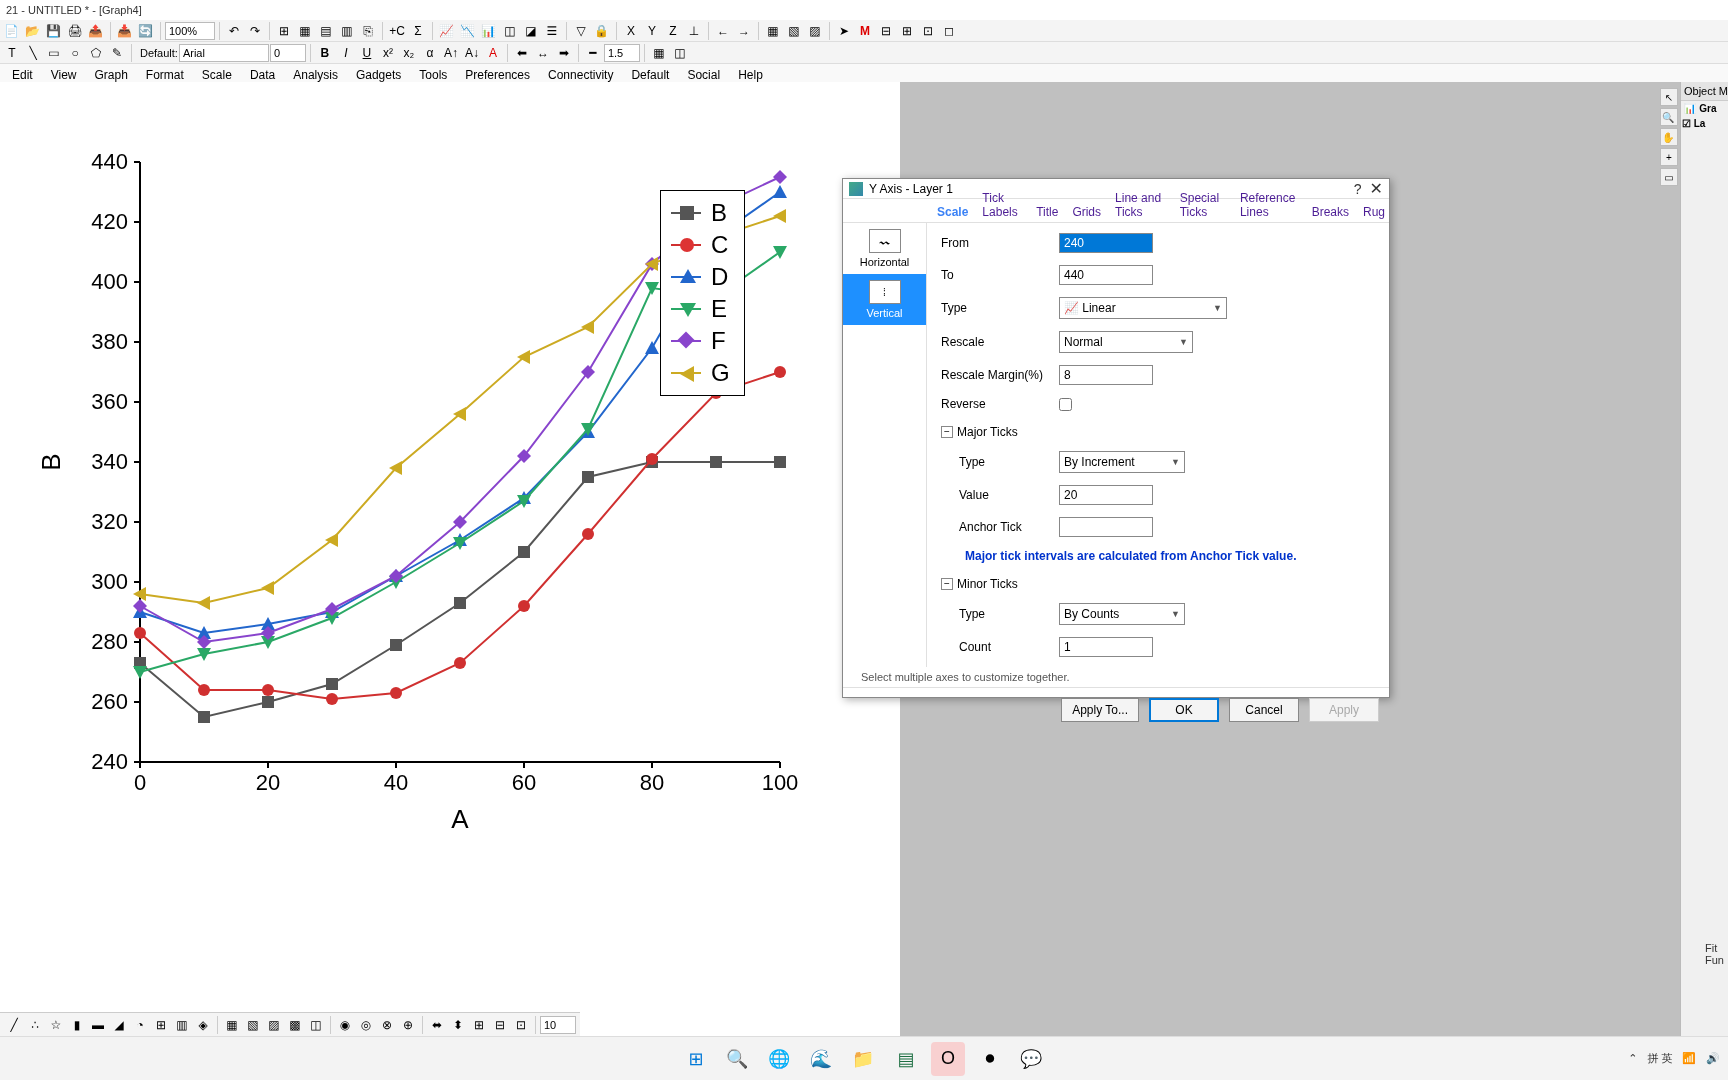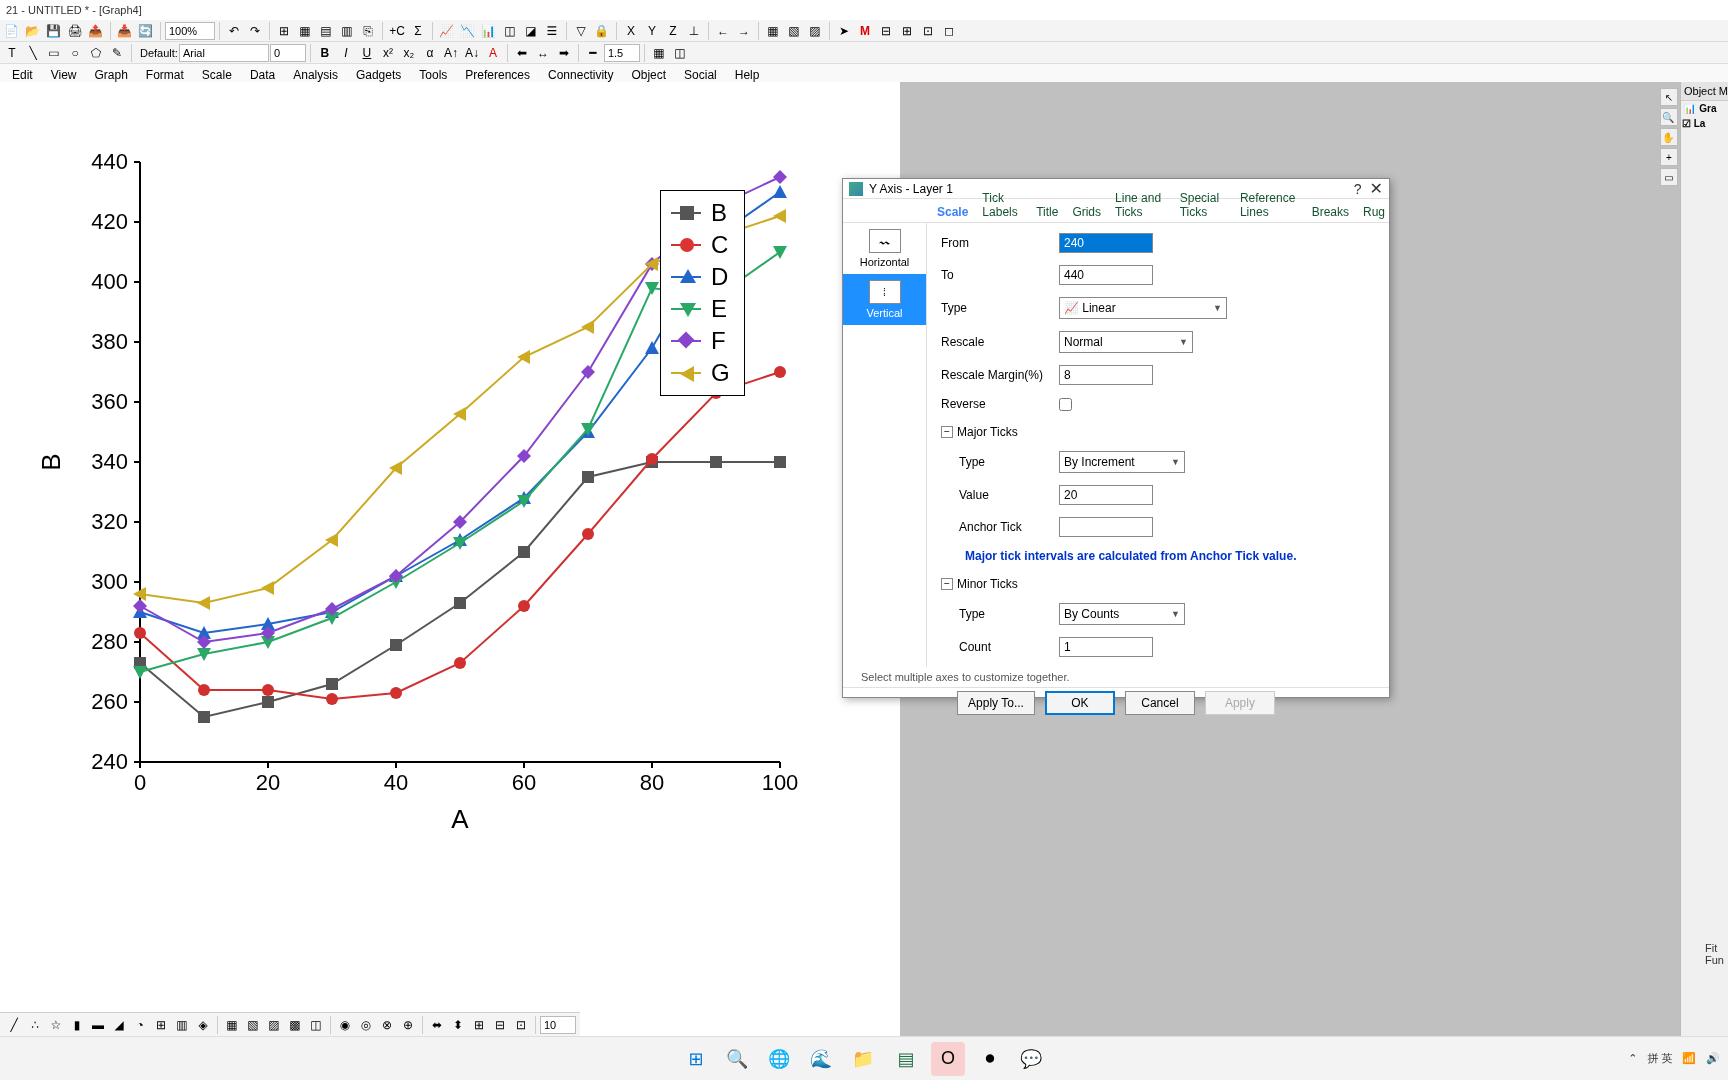--- a/index.html
+++ b/index.html
@@ -35,21 +35,21 @@
 .chart-wrap { position: absolute; left: 40px; top: 60px; width: 770px; height: 700px; }
 
 
 .dialog { position: absolute; left: 842px; top: 178px; width: 548px; height: 520px; background: #fff; border: 1px solid #888; box-shadow: 2px 2px 8px rgba(0,0,0,0.3); display: flex; flex-direction: column; }
 .dlg-title { height: 26px; background: #fff; display: flex; align-items: center; padding: 0 6px; font-size: 12px; border-bottom: 1px solid #e0e0e0; }
 .dlg-title-ico { width: 14px; height: 14px; background: linear-gradient(135deg,#4a8,#38a); margin-right: 6px; }
 .dlg-title-txt { flex: 1; }
 .dlg-help { cursor: pointer; color: #333; font-size: 14px; margin-right: 8px; }
 .dlg-close { cursor: pointer; font-size: 16px; color: #333; }
 .dlg-tabs { height: 24px; display: flex; align-items: flex-end; padding-left: 90px; gap: 6px; border-bottom: 1px solid #e0e0e0; }
-.dlg-tab { font-size: 12px; padding: 3px 4px; cursor: pointer; color: #14532d; }
+.dlg-tab { font-size: 12px; padding: 3px 4px; cursor: pointer; color: #4c1d95; }
 .dlg-tab.active { font-weight: bold; color: #3b82f6; }
 .dlg-body { flex: 1; display: flex; }
 .axis-nav { width: 84px; background: #fff; border-right: 1px solid #e0e0e0; }
 .axis-nav-item { display: flex; flex-direction: column; align-items: center; padding: 6px 0; cursor: pointer; gap: 3px; }
 .axis-nav-item.selected { background: #1e90ff; color: #fff; }
 .axis-nav-ico { width: 32px; height: 24px; background: #fff; border: 1px solid #888; display: flex; align-items: center; justify-content: center; font-size: 10px; }
 .axis-nav-item.selected .axis-nav-ico { background:#fff; color:#000; }
 .axis-nav-lbl { font-size: 11px; }
 
 .form-area { flex: 1; padding: 10px 14px; display: flex; flex-direction: column; gap: 12px; }
@@ -60,21 +60,21 @@
 .form-input.selected { background: #0078d7; color: #fff; }
 .form-select { height: 22px; border: 1px solid #888; font-size: 12px; padding: 0 4px; background: #fff; display: flex; align-items: center; justify-content: space-between; cursor: pointer; }
 .sel-w1 { width: 168px; }
 .sel-w2 { width: 134px; }
 .sel-w3 { width: 126px; }
 .dd-arrow { font-size: 9px; color: #555; }
 .section-head { display: flex; align-items: center; gap: 4px; font-size: 12px; margin-top: 2px; }
 .sect-toggle { width: 12px; height: 12px; border: 1px solid #888; display: flex; align-items: center; justify-content: center; font-size: 10px; line-height: 1; cursor: pointer; }
 .info-text { font-size: 12px; color: #0033cc; font-weight: bold; padding-left: 24px; }
 .dlg-hint { font-size: 11px; color: #555; padding: 4px 10px; margin-left: 8px; }
-.dlg-btns { height: 44px; display: flex; align-items: center; justify-content: center; gap: 10px; padding: 3px 10px; border-top: 1px solid #e0e0e0; }
+.dlg-btns { height: 44px; display: flex; align-items: center; justify-content: flex-end; gap: 10px; padding: 16px 10px; border-top: 1px solid #e0e0e0; }
 .dlg-btn { height: 24px; min-width: 70px; padding: 0 10px; border: 1px solid #888; background: #f4f4f4; cursor: pointer; font-size: 12px; }
 .dlg-btn.default { border: 2px solid #0078d7; }
 .dlg-btn.disabled { color: #aaa; border-color: #ccc; cursor: default; }
 
 
 .bottom-tb { position: absolute; left: 0; bottom: 44px; height: 24px; background: #f4f4f4; border-top: 1px solid #ccc; display: flex; align-items: center; padding: 0 4px; gap: 1px; }
 
 
 .status-bar { position: absolute; bottom: 24px; left: 0; right: 0; height: 20px; background: #f0f0f0; border-top: 1px solid #ccc; display: flex; align-items: center; justify-content: flex-end; padding: 0 8px; font-size: 11px; color: #444; gap: 8px; }
 
@@ -203,21 +203,21 @@
   <div class="menu-item"><span>View</span></div>
   <div class="menu-item"><span>Graph</span></div>
   <div class="menu-item"><span>Format</span></div>
   <div class="menu-item"><span>Scale</span></div>
   <div class="menu-item"><span>Data</span></div>
   <div class="menu-item"><span>Analysis</span></div>
   <div class="menu-item"><span>Gadgets</span></div>
   <div class="menu-item"><span>Tools</span></div>
   <div class="menu-item"><span>Preferences</span></div>
   <div class="menu-item"><span>Connectivity</span></div>
-  <div class="menu-item"><span>Object</span></div>
+  <div class="menu-item"><span>Default</span></div>
   <div class="menu-item"><span>Social</span></div>
   <div class="menu-item"><span>Help</span></div>
 </div>
 
 <div class="main-area">
   <div class="graph-container">
     <svg class="chart-wrap" id="chart-svg" viewBox="0 0 770 700">
         <line x1="100" y1="20" x2="100" y2="620" stroke="#000" stroke-width="2"></line>
         <line x1="100" y1="620" x2="740" y2="620" stroke="#000" stroke-width="2"></line>
         <line x1="94" y1="620" x2="100" y2="620" stroke="#000" stroke-width="2"></line>

